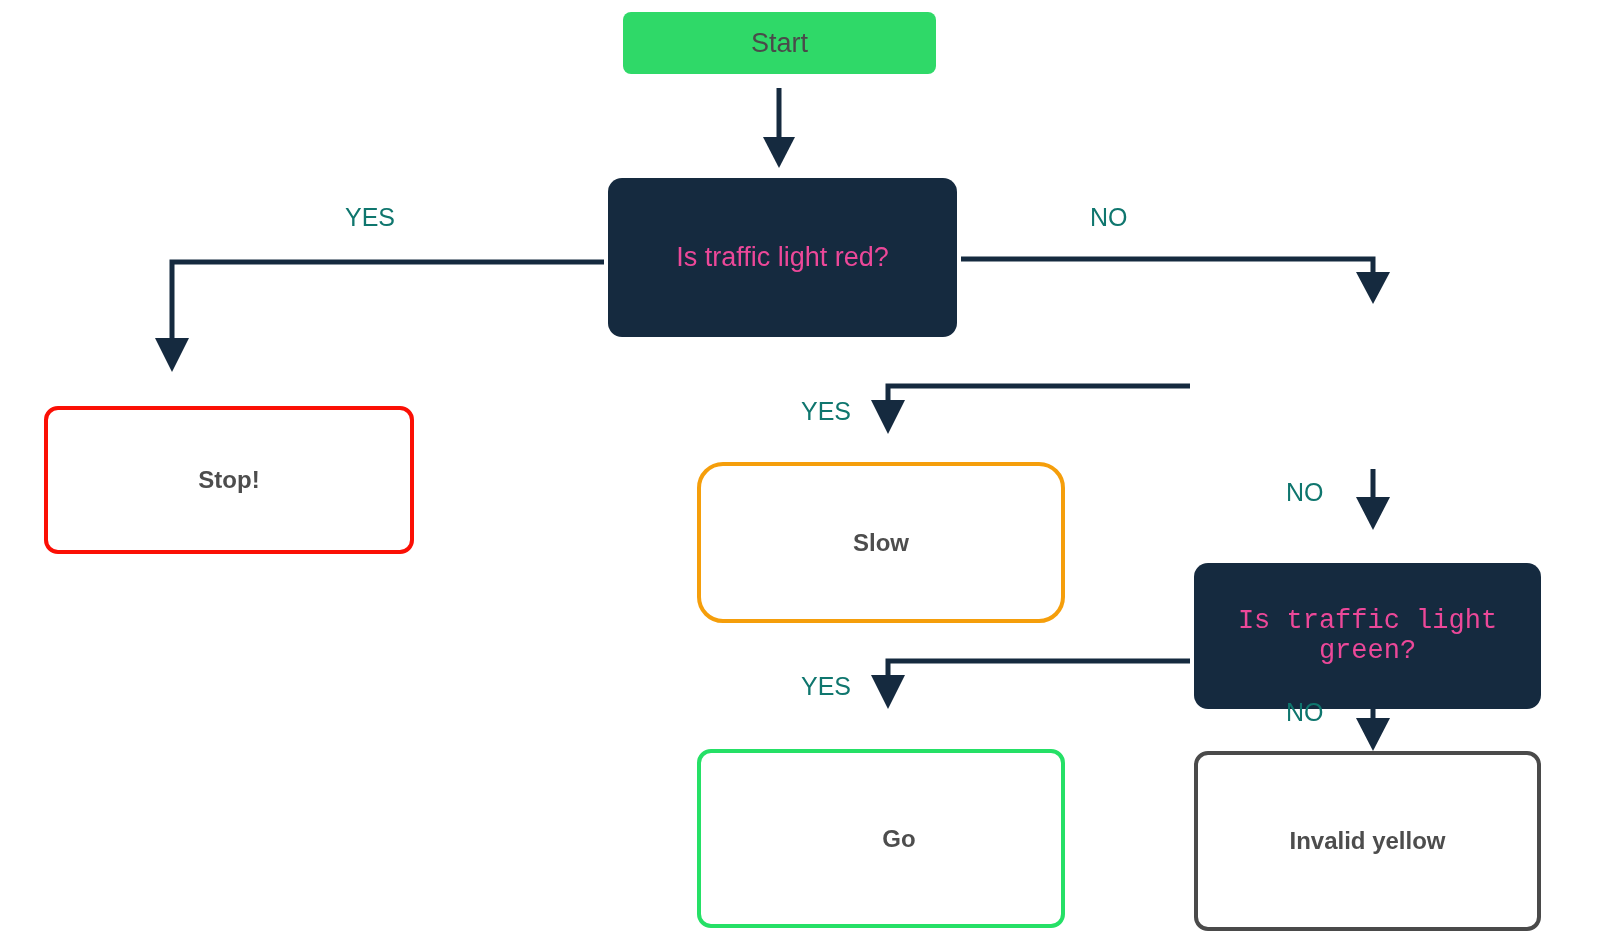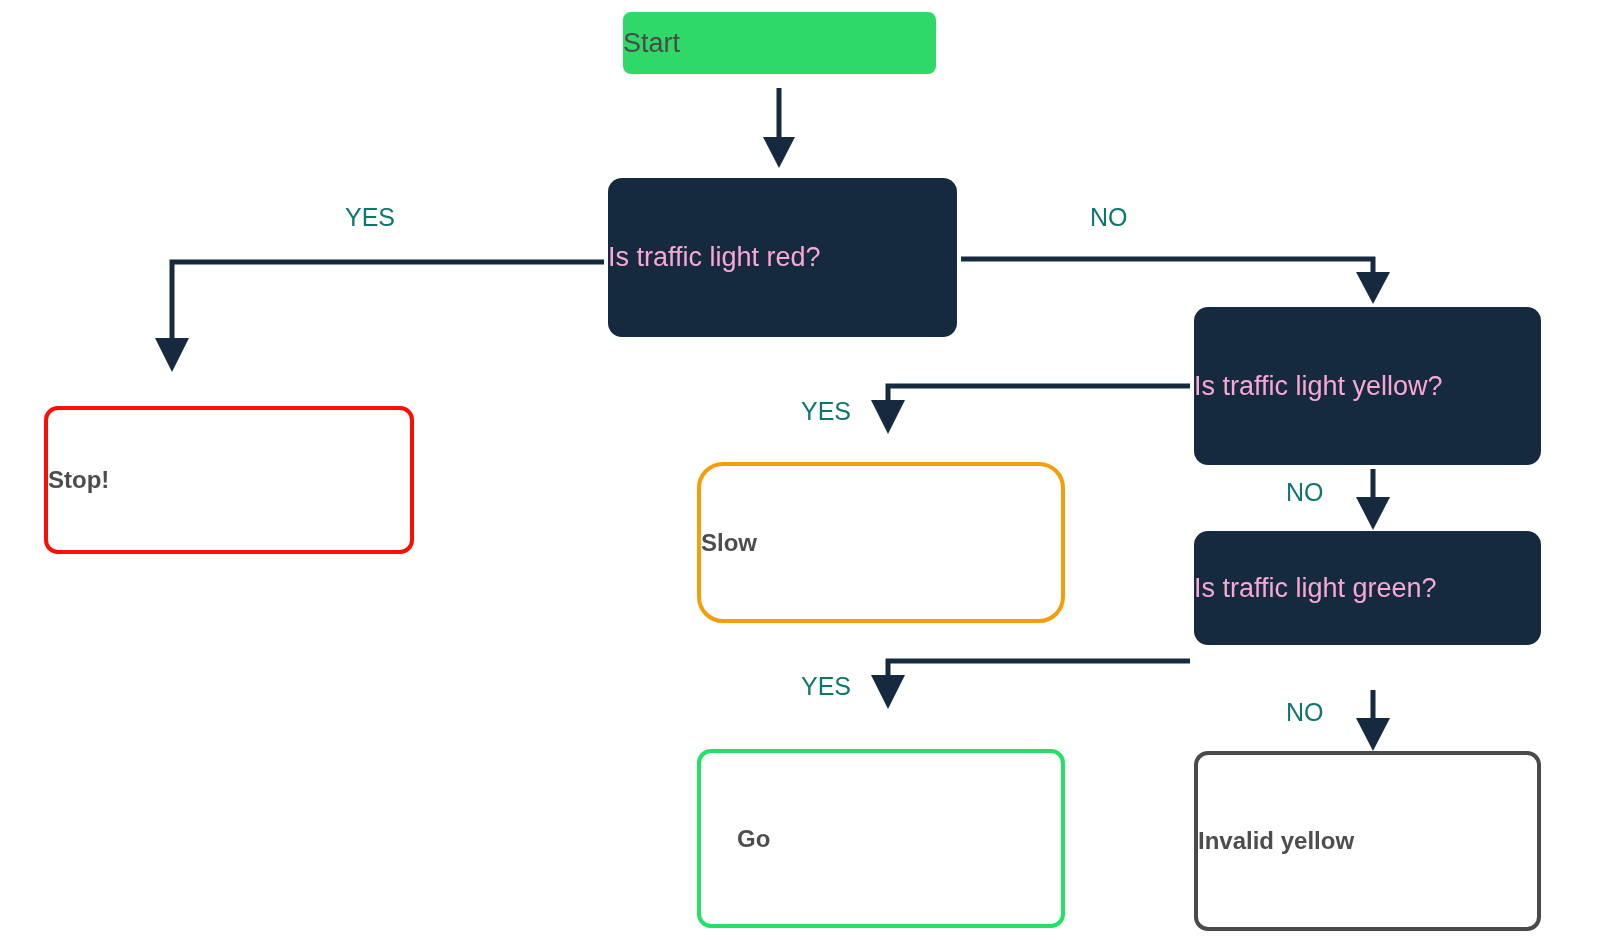--- a/index.html
+++ b/index.html
@@ -13,33 +13,34 @@
     height: 941px;
     background: #ffffff;
     font-family: "Liberation Sans", sans-serif;
     overflow: hidden;
   }
   .node {
     position: absolute;
     box-sizing: border-box;
     display: flex;
     align-items: center;
+    justify-content: center;
     text-align: center;
     border-radius: 10px;
   }
   .node-start {
     background: #2fd968;
     color: #4a4a4a;
     font-size: 27px;
     font-weight: 400;
     border-radius: 8px;
   }
   .node-decision {
     background: #152a3f;
-    color: #f9a8d4;
+    color: #ec4899;
     font-size: 27px;
     font-weight: 400;
     border-radius: 14px;
   }
   .node-terminal {
     background: #ffffff;
     font-size: 24px;
     font-weight: bold;
     color: #4d4d4d;
     border-style: solid;
@@ -126,29 +127,26 @@
   </div>
 
   <div class="node node-decision" style="left:608px; top:178px; width:349px; height:159px;">
     <span>Is traffic light red?</span>
   </div>
 
   <div class="node node-terminal" style="left:44px; top:406px; width:370px; height:148px; border-color:#fb0f05;">
     <span>Stop!</span>
   </div>
 
-  <div class="node node-decision" style="left:1194px; top:307px; width:347px; height:158px;">
-    <span>Is traffic light yellow?</span>
-  </div>
 
   <div class="node node-terminal" style="left:697px; top:462px; width:368px; height:161px; border-color:#f59e0b;border-radius:26px;">
     <span>Slow</span>
   </div>
 
-  <div class="node node-decision" style="left:1194px; top:531px; width:347px; height:114px;">
+  <div class="node node-decision" style="left:1194px; top:563px; width:347px; height:146px;font-family:Liberation Mono, monospace;">
     <span>Is traffic light green?</span>
   </div>
 
   <div class="node node-terminal" style="left:697px; top:749px; width:368px; height:179px; border-color:#25e066;padding-left:36px;">
     <span>Go</span>
   </div>
 
   <div class="node node-terminal" style="left:1194px; top:751px; width:347px; height:180px; border-color:#4a4a4a;">
     <span>Invalid yellow</span>
   </div>

